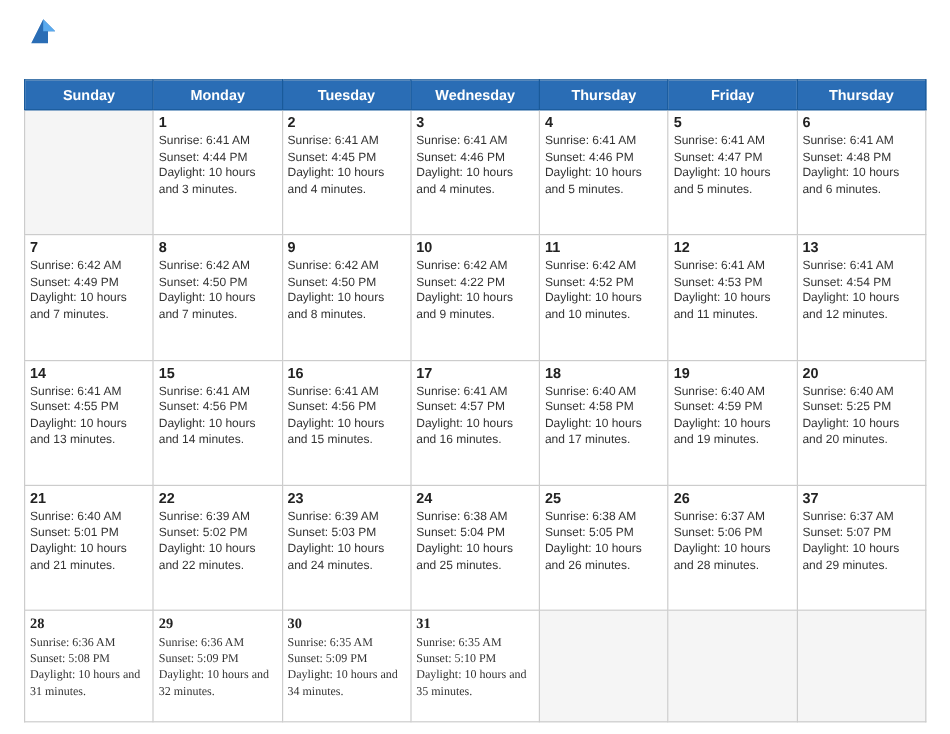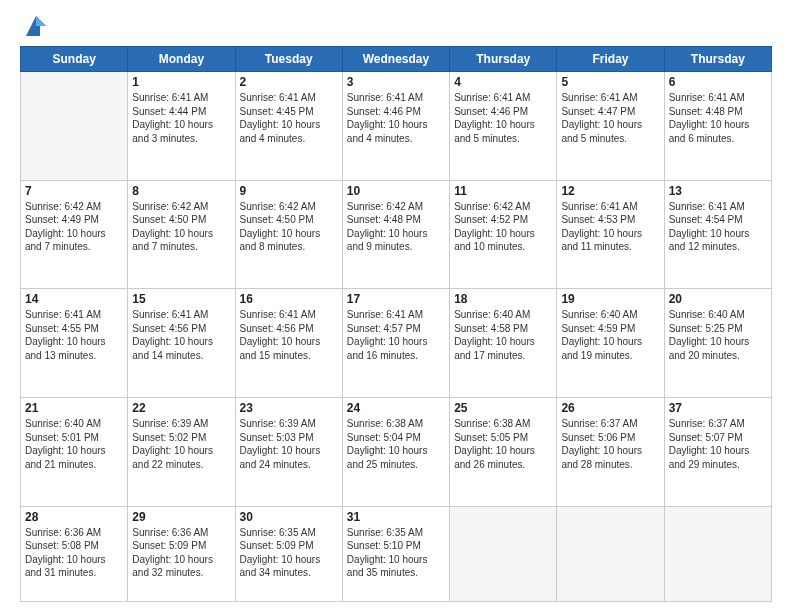--- a/index.html
+++ b/index.html
@@ -61,20 +61,21 @@
     .location {
       font-size: 14px;
       color: #555;
       margin-top: 2px;
     }
     .calendar {
       flex: 1;
       border-collapse: collapse;
       width: 100%;
       table-layout: fixed;
+      margin-top: 20px;
     }
     .calendar th {
       background: #2a6db5;
       color: #fff;
       font-size: 12px;
       font-weight: bold;
       padding: 5px 4px;
       text-align: center;
       border: 1px solid #1a5a9a;
     }
@@ -97,20 +98,21 @@
       display: block;
       margin-bottom: 2px;
     }
     .day-info {
       font-size: 10px;
       line-height: 1.35;
       color: #333;
     }
     .calendar tr:last-child td {
       height: 70px;
+      font-family: Liberation Serif, serif;
     }
   </style>
 </head>
 <body>
 
 <div class="page">
   <div class="header">
     <div class="logo">
       <div class="logo-text">
         <span class="logo-general"></span>
@@ -203,21 +205,21 @@
           <td>
             <span class="day-number">9</span>
             <div class="day-info">Sunrise: 6:42 AM
 Sunset: 4:50 PM
 Daylight: 10 hours
 and 8 minutes.</div>
           </td>
           <td>
             <span class="day-number">10</span>
             <div class="day-info">Sunrise: 6:42 AM
-Sunset: 4:48 PM
+Sunset: 4:22 PM
 Daylight: 10 hours
 and 9 minutes.</div>
           </td>
           <td>
             <span class="day-number">11</span>
             <div class="day-info">Sunrise: 6:42 AM
 Sunset: 4:52 PM
 Daylight: 10 hours
 and 10 minutes.</div>
           </td>

